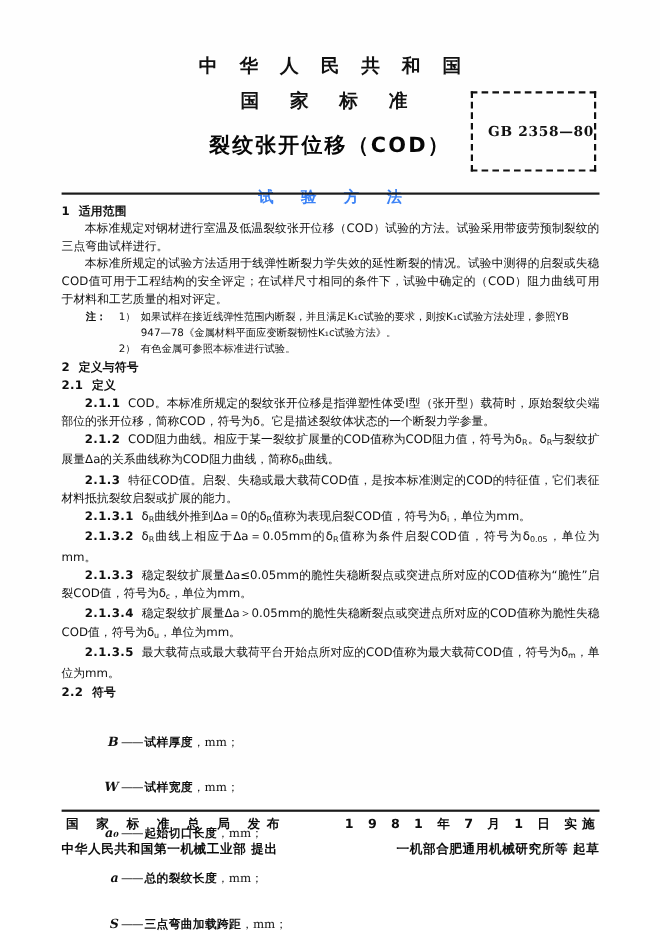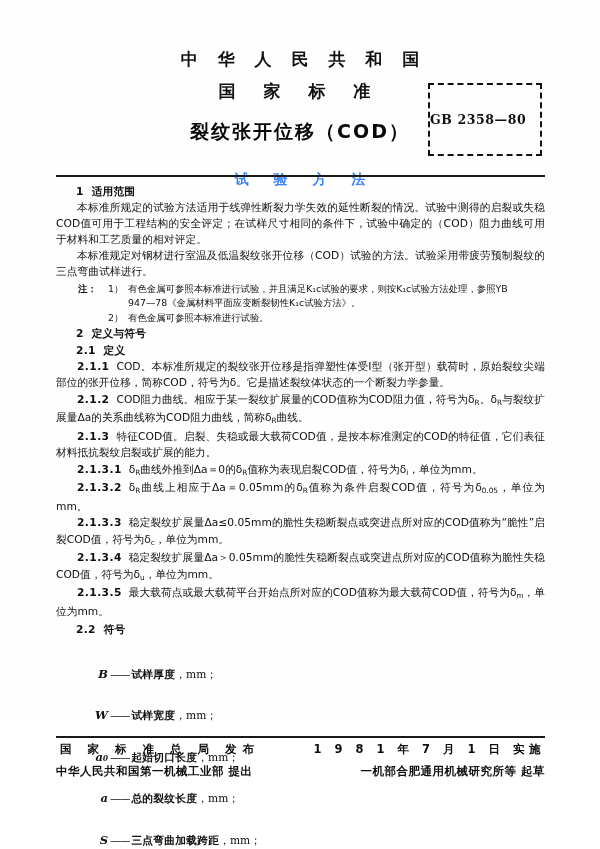--- a/index.html
+++ b/index.html
@@ -67,21 +67,21 @@
   
   .std-box {
     position: absolute;
     left: 428px;
     top: 83px;
     width: 110px;
     height: 69px;
     border: 2px dashed #111;
     display: flex;
     align-items: center;
-    justify-content: flex-start;
+    justify-content: flex-end;
   }
   .std-box-text {
     font-size: 12.5px;
     font-weight: bold;
     letter-spacing: 0.6px;
     font-family: "DejaVu Serif", "Liberation Serif", serif;
     color: #111;
   }
 
   
@@ -100,21 +100,20 @@
     position: absolute;
     left: 56px;
     top: 183px;
     width: 489px;
     font-size: 10.7px;
     line-height: 16.1px;
     color: #101010;
   }
   .sec-head {
     font-weight: bold;
-    margin-left: 20px;
     margin-top: 1px;
     letter-spacing: 0.2px;
   }
   .sec-head .num { margin-right: 8px; }
   p.para {
     margin: 0;
     text-indent: 21px;
     text-align: justify;
     text-justify: inter-ideograph;
     letter-spacing: 0.1px;
@@ -238,28 +237,28 @@
   </div>
 
   <div class="rule rule-top"></div>
 
   <div class="body">
 
     <div class="sec-head">
       <span class="num">1</span><span>适用范围</span>
     </div>
 
+    <p class="para">本标准规定对钢材进行室温及低温裂纹张开位移（COD）试验的方法。试验采用带疲劳预制裂纹的三点弯曲试样进行。</p>
     <p class="para">本标准所规定的试验方法适用于线弹性断裂力学失效的延性断裂的情况。试验中测得的启裂或失稳COD值可用于工程结构的安全评定；在试样尺寸相同的条件下，试验中确定的（COD）阻力曲线可用于材料和工艺质量的相对评定。</p>
-    <p class="para">本标准规定对钢材进行室温及低温裂纹张开位移（COD）试验的方法。试验采用带疲劳预制裂纹的三点弯曲试样进行。</p>
 
     <div class="notes">
       <div class="note-row">
         <span class="note-label">注：</span>
         <span class="note-idx">1）</span>
-        <span class="note-text">有色金属可参照本标准进行试验，并且满足K₁c试验的要求，则按K₁c试验方法处理，参照YB</span>
+        <span class="note-text">如果试样在接近线弹性范围内断裂，并且满足K₁c试验的要求，则按K₁c试验方法处理，参照YB</span>
       </div>
       <div class="note-cont">947—78《金属材料平面应变断裂韧性K₁c试验方法》。</div>
       <div class="note-row" style="margin-top:1px;">
         <span class="note-label"></span>
         <span class="note-idx">2）</span>
         <span class="note-text">有色金属可参照本标准进行试验。</span>
       </div>
     </div>
 
     <div class="sec-head">

